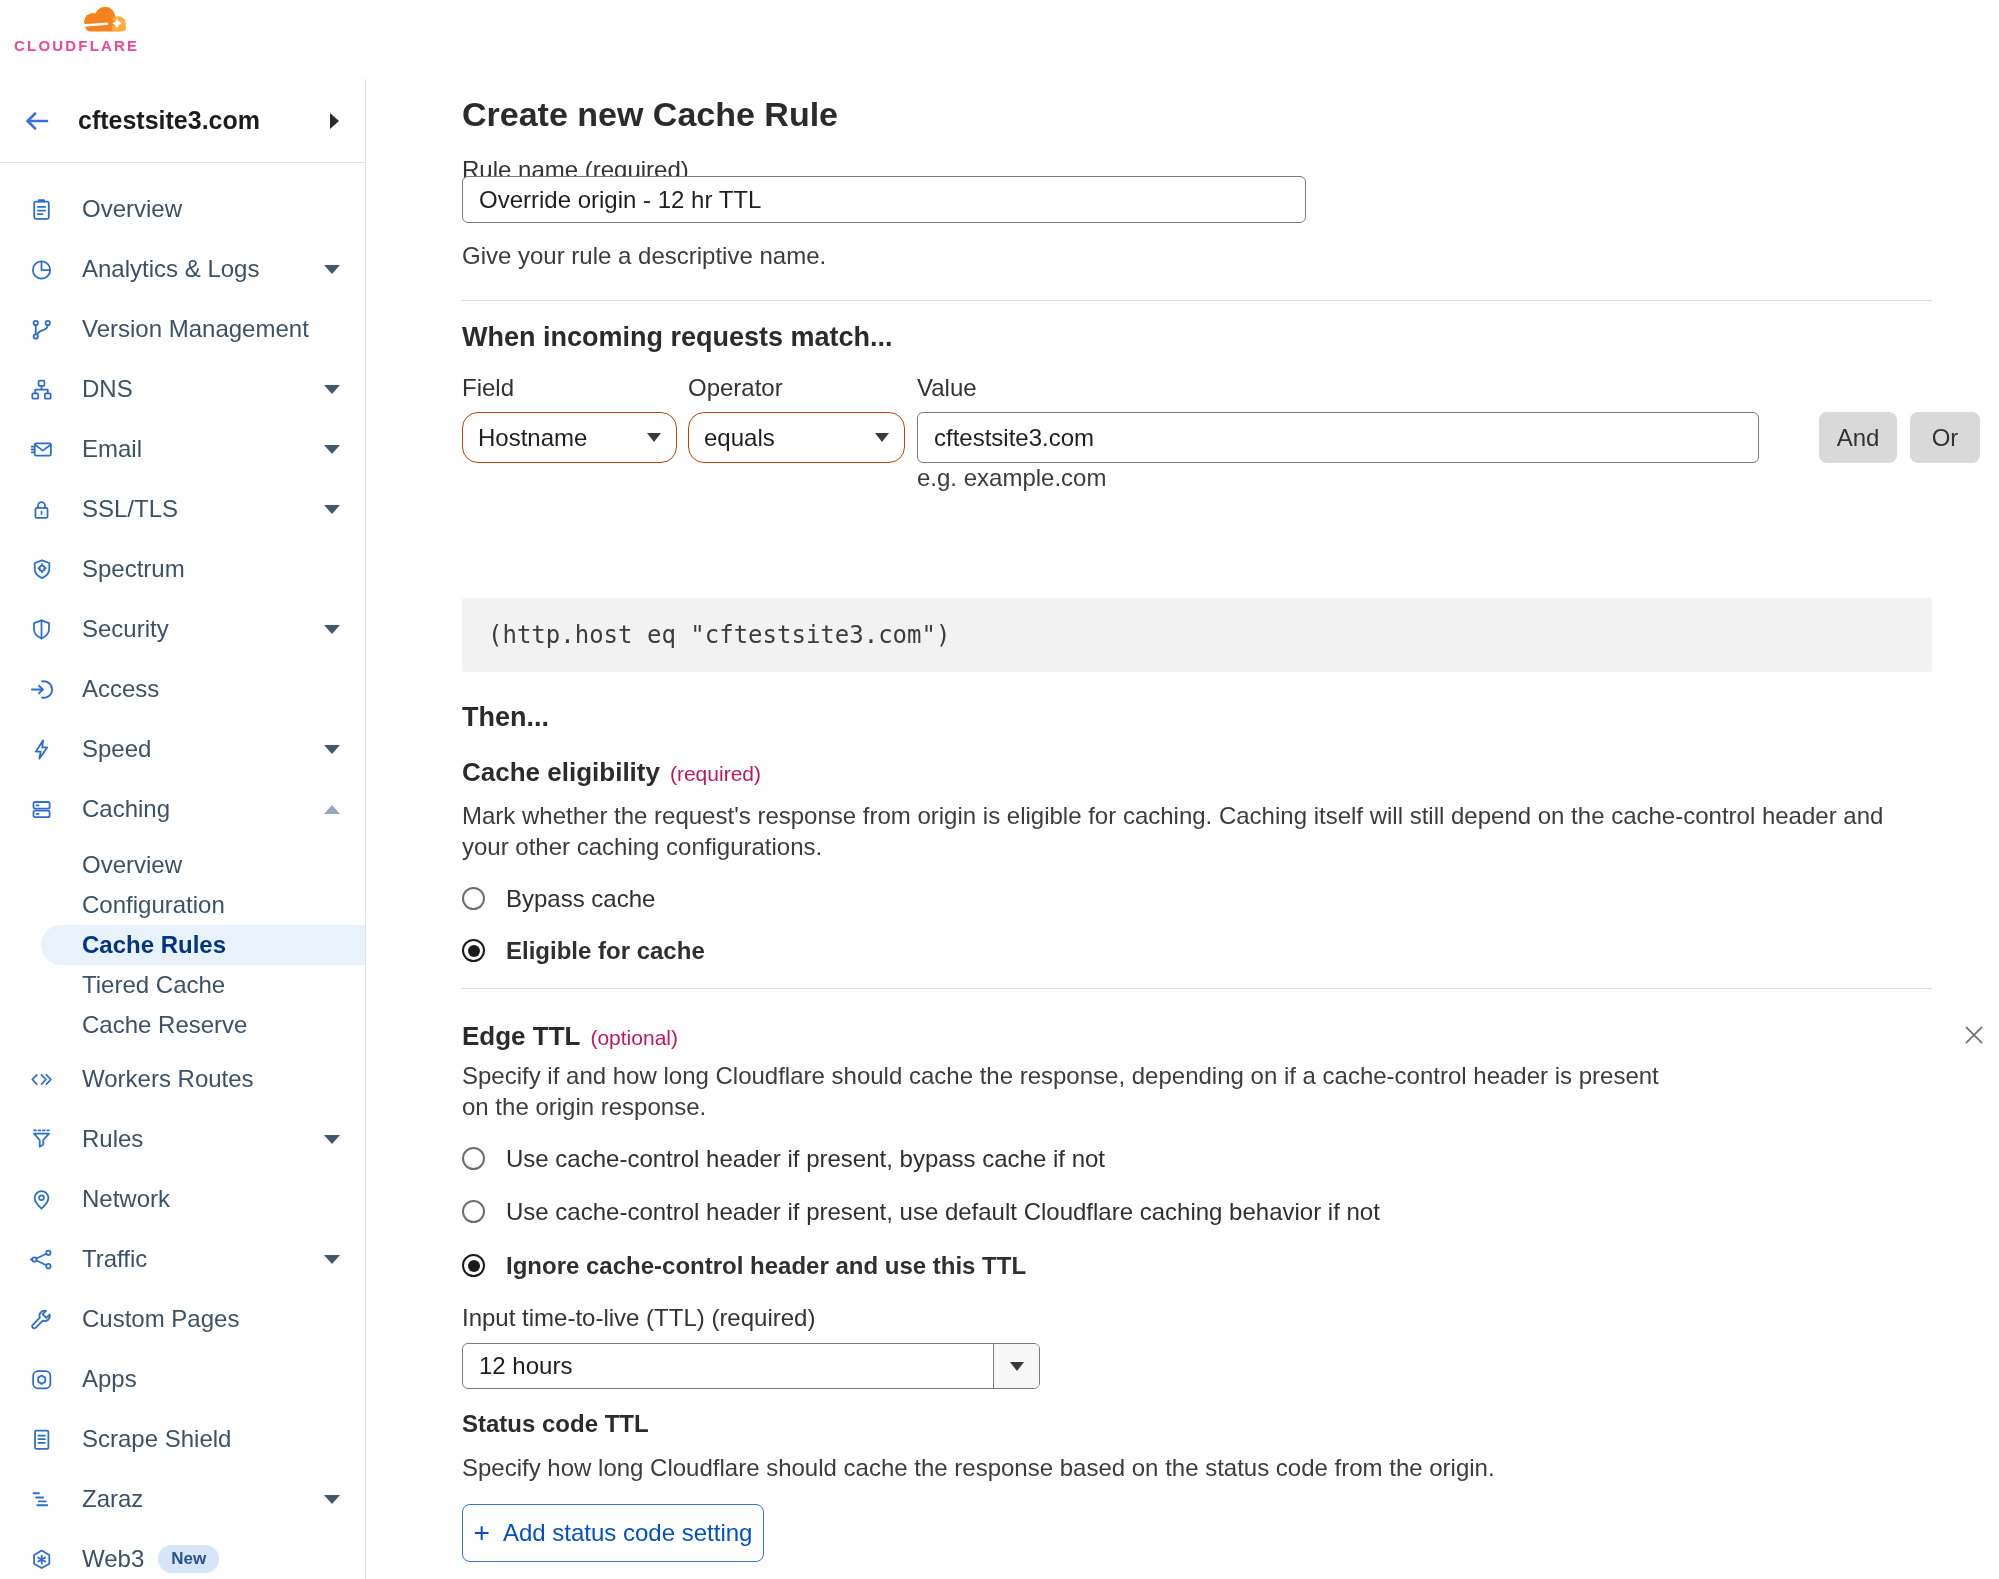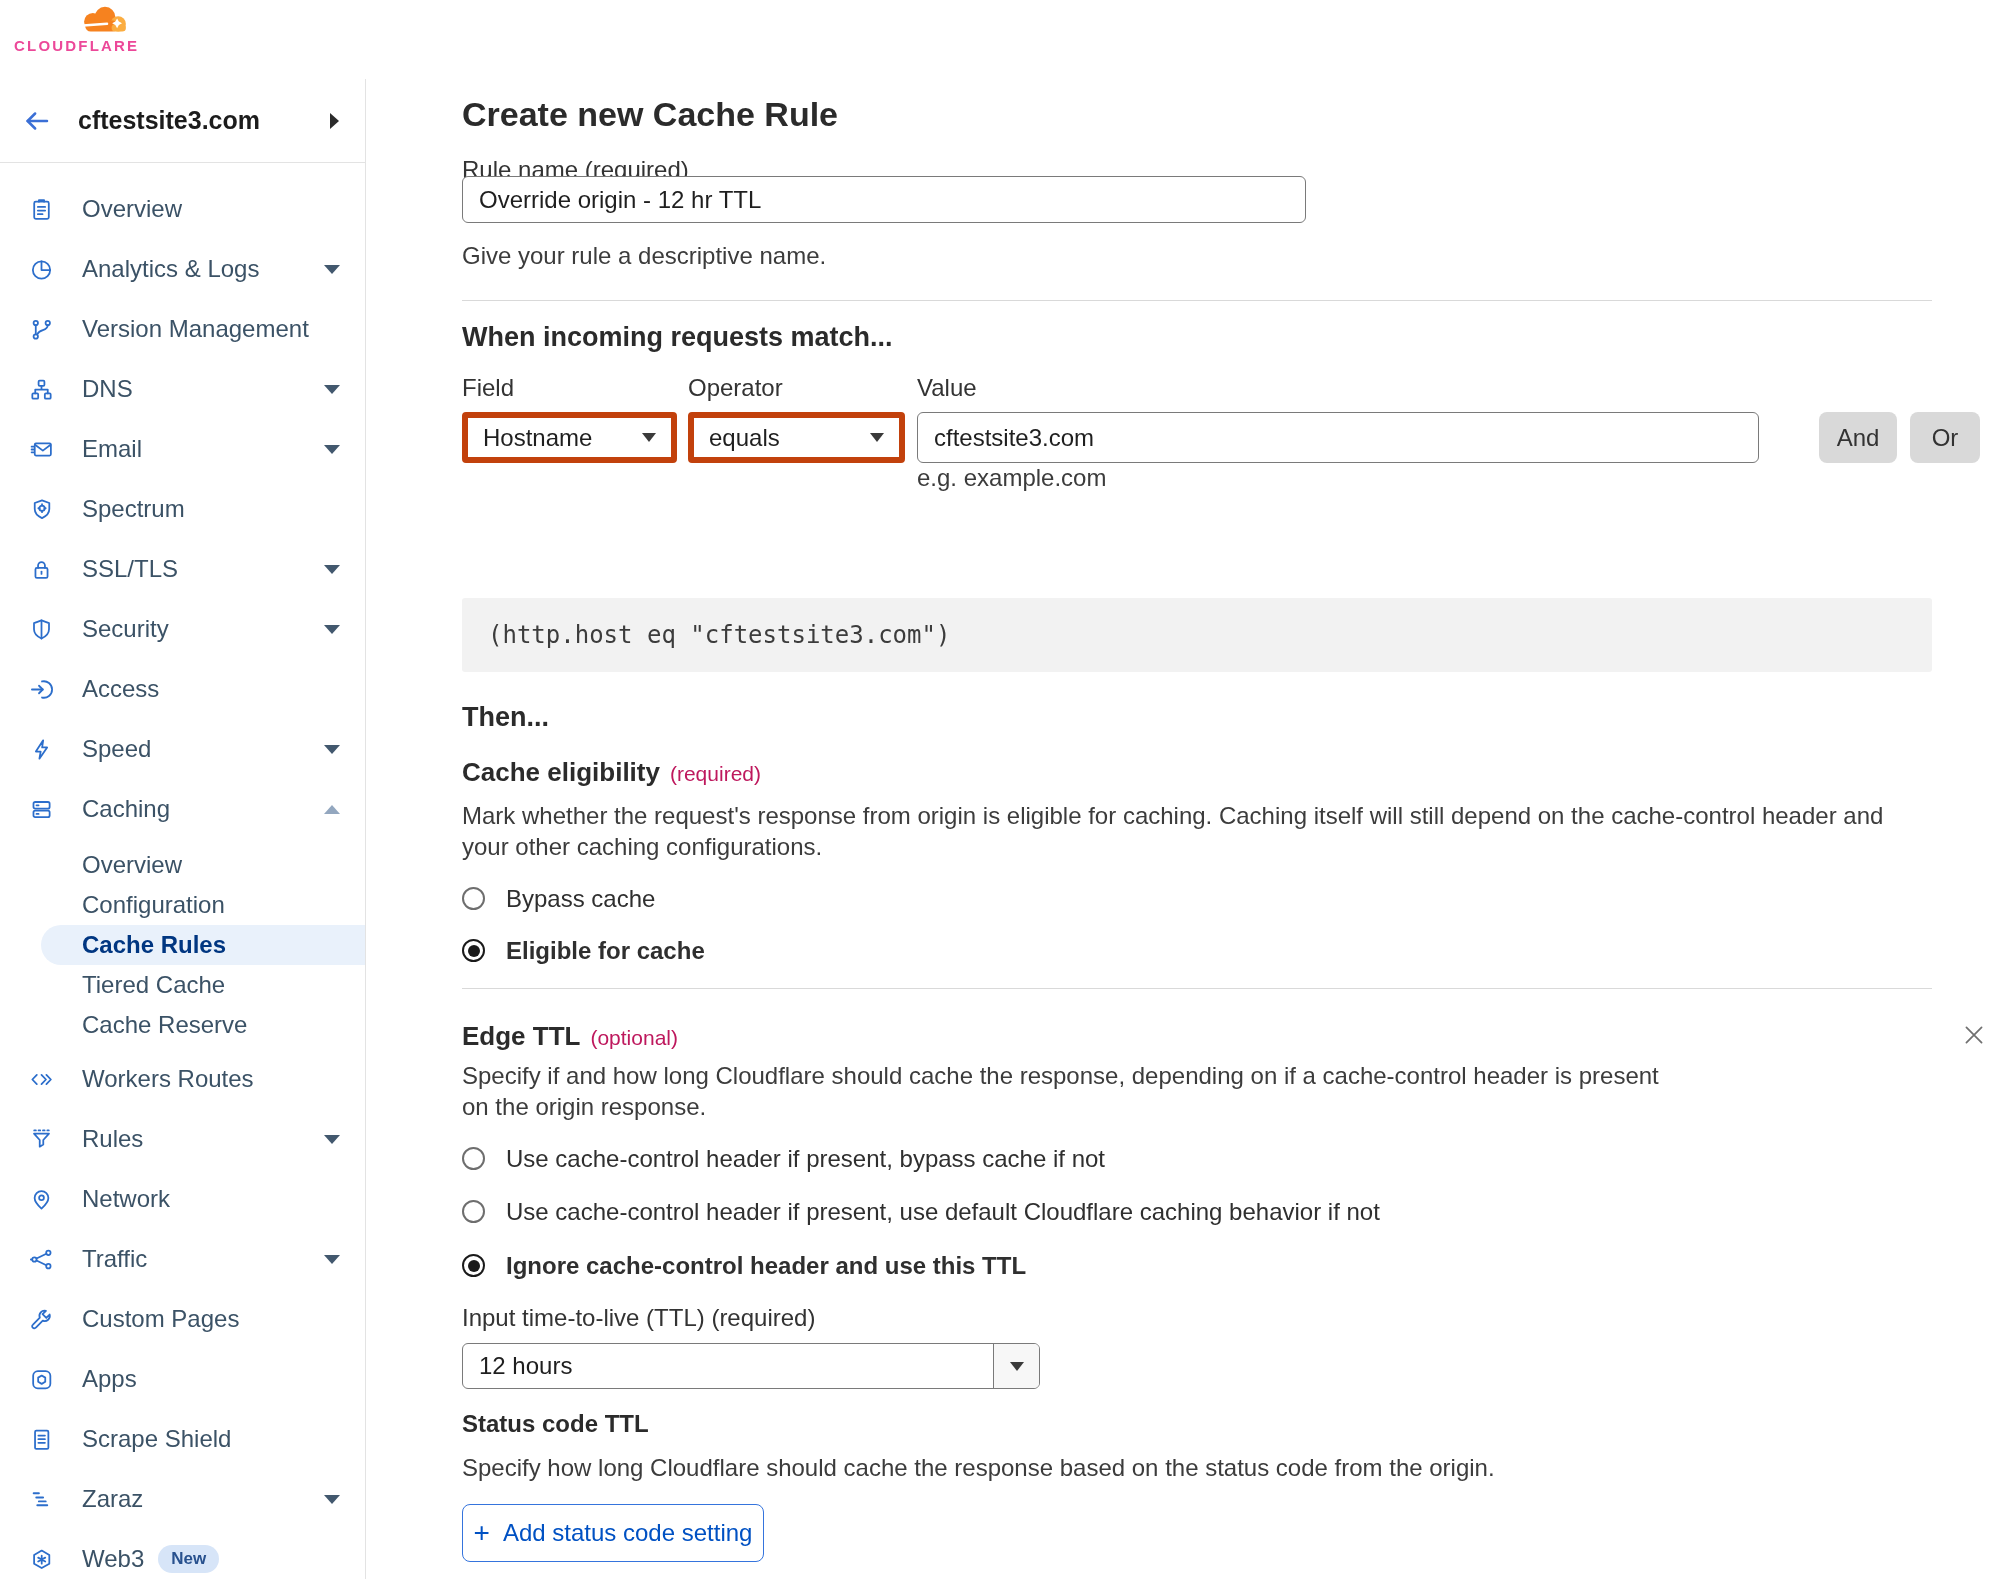--- a/index.html
+++ b/index.html
@@ -42,21 +42,21 @@
   .rule-input { top:176px; width:844px; height:47px; }
   .help-text { font-size:24px; color:#3c3c3c; }
   .rule-help { top:242px; }
   .divider { height:1px; background:#d9d9d9; width:1470px; }
   .div1 { top:300px; }
   .sec-heading { font-size:27px; font-weight:bold; color:#2b2b2b; }
   .match-heading { top:322px; }
   .lrow { top:374px; width:1470px; }
   .lrow .l2 { position:absolute; left:226px; } .lrow .l3 { position:absolute; left:455px; }
   .controls { top:412px; width:1470px; height:51px; }
-  .select { position:absolute; top:0; height:51px; border:6px solid #c2410c; border-radius:4px; background:#fff; display:flex; align-items:center; justify-content:space-between; padding:0 15px; font-size:24px; color:#1f1f1f; cursor:pointer; }
+  .select { position:absolute; top:0; height:51px; border:1px solid #c2410c; border-radius:16px; background:#fff; display:flex; align-items:center; justify-content:space-between; padding:0 15px; font-size:24px; color:#1f1f1f; cursor:pointer; }
   .sel-field { left:0; width:215px; } .sel-op { left:226px; width:217px; }
   .sel-tri { width:0; height:0; border-left:7.5px solid transparent; border-right:7.5px solid transparent; border-top:9px solid #3a3a3a; }
   .value-input { position:absolute; left:455px; top:0; width:842px; height:51px; }
   .gray-btn { position:absolute; top:0; height:51px; background:#d9d9d9; border:none; border-radius:8px; font-size:24px; color:#333; font-family:"Liberation Sans",sans-serif; cursor:pointer;margin-left:47px; }
   .and-btn { left:1310px; width:78px; } .or-btn { left:1401px; width:70px; }
   .value-help { top:464px; left:550px; }
   .expr-row { top:560px; width:1470px; }
   .edit-link { position:absolute; right:0; top:0; font-size:24px; color:#0051c3; text-decoration:underline; cursor:pointer; }
   .code-block { top:598px; width:1470px; height:74px; background:#f2f2f2; border-radius:3px; display:flex; align-items:center; padding-left:26px; }
   .code-text { font-family:"DejaVu Sans Mono", monospace; font-size:24px; color:#3c3c3c; }
@@ -191,35 +191,35 @@
           <rect x="5.5" y="6.2" width="15.5" height="11.6" rx="1.2"></rect>
           <path d="M5.8 7.5l7.5 5.6 7.4-5.6"></path>
           <path d="M2.5 9.3h1.8M2.5 12h1.8M2.5 14.7h1.8"></path>
         </svg>
       <span class="lbl">Email</span>
       <span class="chev"></span>
     </li>
 
     <li class="nav-item">
       <svg class="icon" viewBox="0 0 24 24" fill="none" stroke="#2c6ecb" stroke-width="1.7" stroke-linecap="round" stroke-linejoin="round">
+          <rect x="6.2" y="10.5" width="11.6" height="9.5" rx="1.4"></rect>
+          <path d="M8.7 10.5V8.2a3.3 3.3 0 016.6 0v2.3"></path>
+          <path d="M12 14v2.3"></path>
+        </svg>
+      <span class="lbl">SSL/TLS</span>
+      <span class="chev"></span>
+    </li>
+
+    <li class="nav-item">
+      <svg class="icon" viewBox="0 0 24 24" fill="none" stroke="#2c6ecb" stroke-width="1.7" stroke-linecap="round" stroke-linejoin="round">
           <path d="M12.5 3.2l7 2.6v5.8c0 4.1-2.9 6.9-7 8.7-4.1-1.8-7-4.6-7-8.7V5.8z"></path>
           <circle cx="12.5" cy="10.8" r="2.6"></circle>
           <path d="M12.5 6.9v1.3M12.5 13.3v1.3M9 10.8h1.3M16 10.8h-1.3"></path>
         </svg>
       <span class="lbl">Spectrum</span>
-    </li>
-
-    <li class="nav-item">
-      <svg class="icon" viewBox="0 0 24 24" fill="none" stroke="#2c6ecb" stroke-width="1.7" stroke-linecap="round" stroke-linejoin="round">
-          <rect x="6.2" y="10.5" width="11.6" height="9.5" rx="1.4"></rect>
-          <path d="M8.7 10.5V8.2a3.3 3.3 0 016.6 0v2.3"></path>
-          <path d="M12 14v2.3"></path>
-        </svg>
-      <span class="lbl">SSL/TLS</span>
-      <span class="chev"></span>
     </li>
 
     <li class="nav-item">
       <svg class="icon" viewBox="0 0 24 24" fill="none" stroke="#2c6ecb" stroke-width="1.7" stroke-linecap="round" stroke-linejoin="round">
           <path d="M12 3.2l7.2 2.7v5.9c0 4.2-3 7-7.2 8.9-4.2-1.9-7.2-4.7-7.2-8.9V5.9z"></path>
           <path d="M12 3.2v17.5"></path>
         </svg>
       <span class="lbl">Security</span>
       <span class="chev"></span>
     </li>

